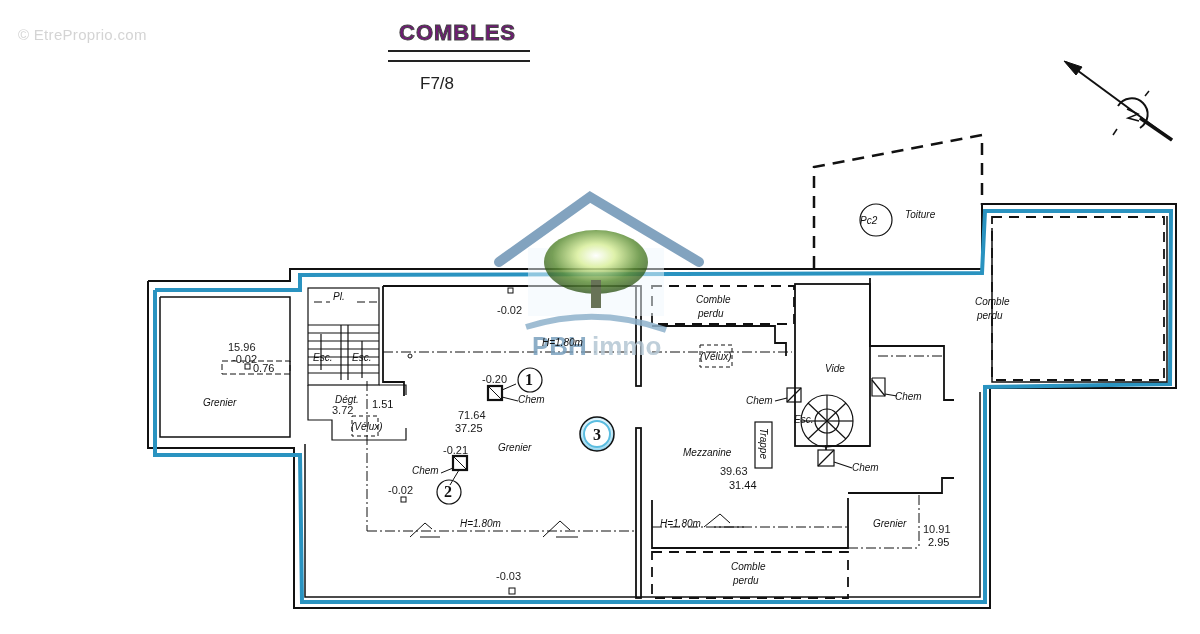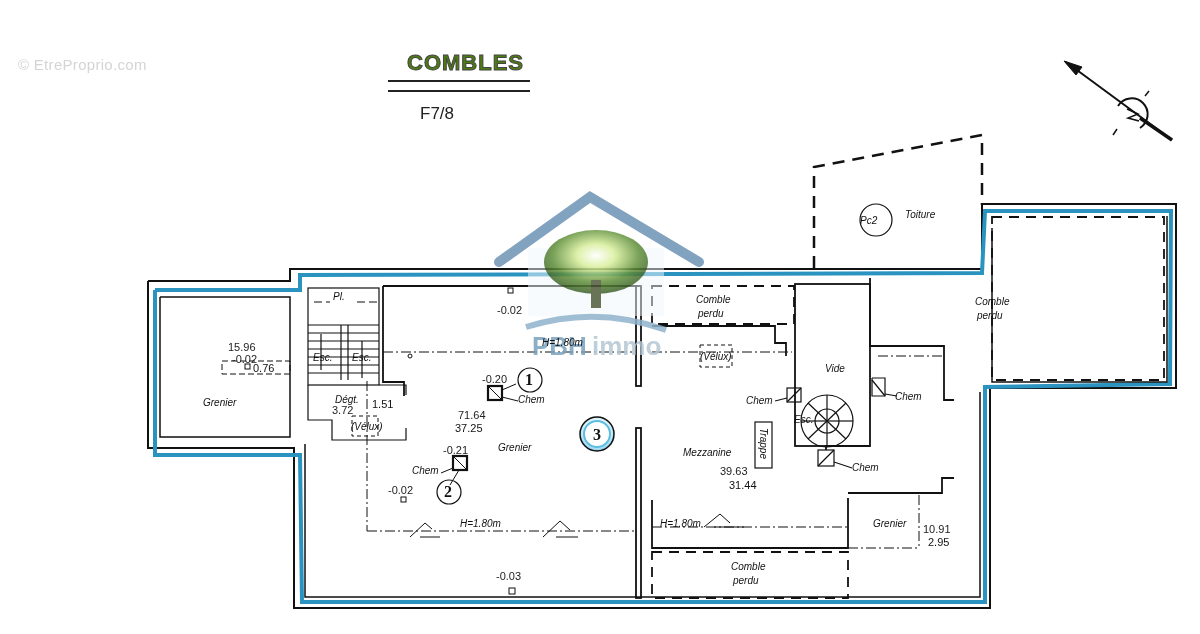--- a/index.html
+++ b/index.html
@@ -1,19 +1,19 @@
 <!DOCTYPE html>
 <html><head>
 <meta charset="utf-8">
 <style>
   html, body { margin:0; padding:0; background:#ffffff; }
   body { width:1200px; height:634px; position:relative; overflow:hidden; font-family:"Liberation Sans", sans-serif; }
-  .abs { position:absolute;margin-top:30px; }
+  .abs { position:absolute; }
   .watermark { left:18px; top:26px; font-size:15px; color:#d4d4d4; letter-spacing:0.3px; }
-  .title { left:393px; top:20px; width:145px; text-align:center; font-size:22px; font-weight:bold; color:#4d7c0f;
+  .title { left:385px; top:20px; width:145px; text-align:center; font-size:22px; font-weight:bold; color:#701a75;
            -webkit-text-stroke:1px #444; letter-spacing:1px; }
   .title-lines { left:388px; top:50px; width:142px; height:8px; border-top:2px solid #222; border-bottom:2px solid #222; }
   .subtitle { left:420px; top:74px; font-size:17px; color:#222;text-align:center; }
   svg.plan { position:absolute; left:0; top:0; }
   .lbl { font-family:"Liberation Sans", sans-serif; font-style:italic; font-size:10px; fill:#111; }
   .num { font-family:"Liberation Sans", sans-serif; font-size:11px; fill:#222; }
   .numb { font-family:"Liberation Sans", sans-serif; font-size:11px; fill:#111; }
   .circ { font-family:"Liberation Serif", serif; font-weight:bold; font-size:16px; fill:#111; }
   .logo-text { font-family:"Liberation Sans", sans-serif; font-size:26px; font-weight:bold; }
 </style>

